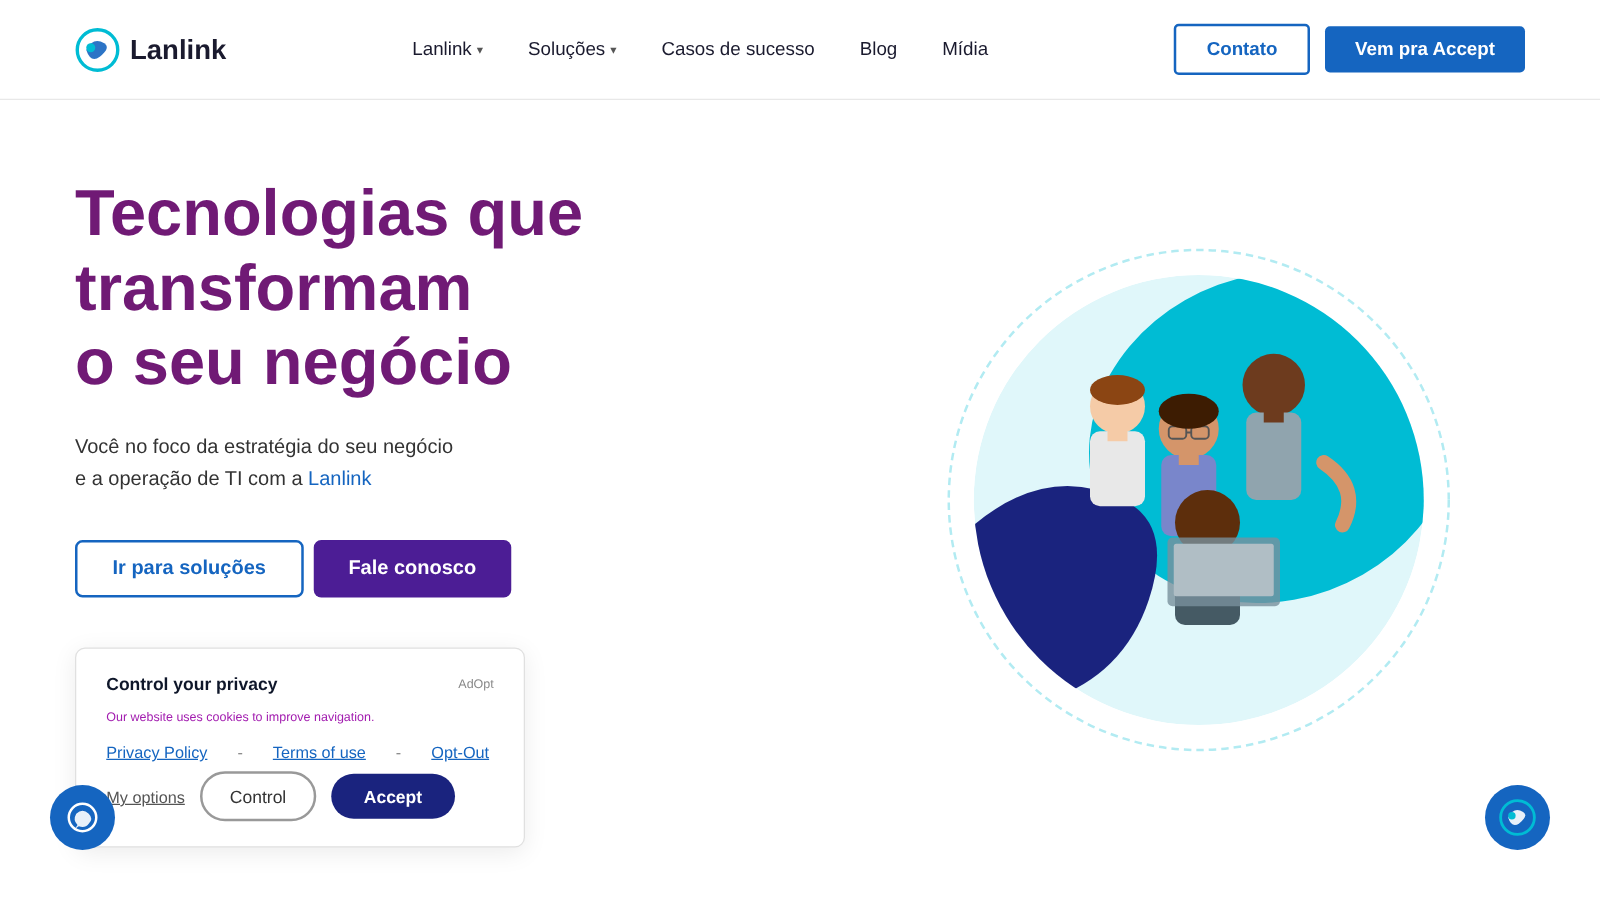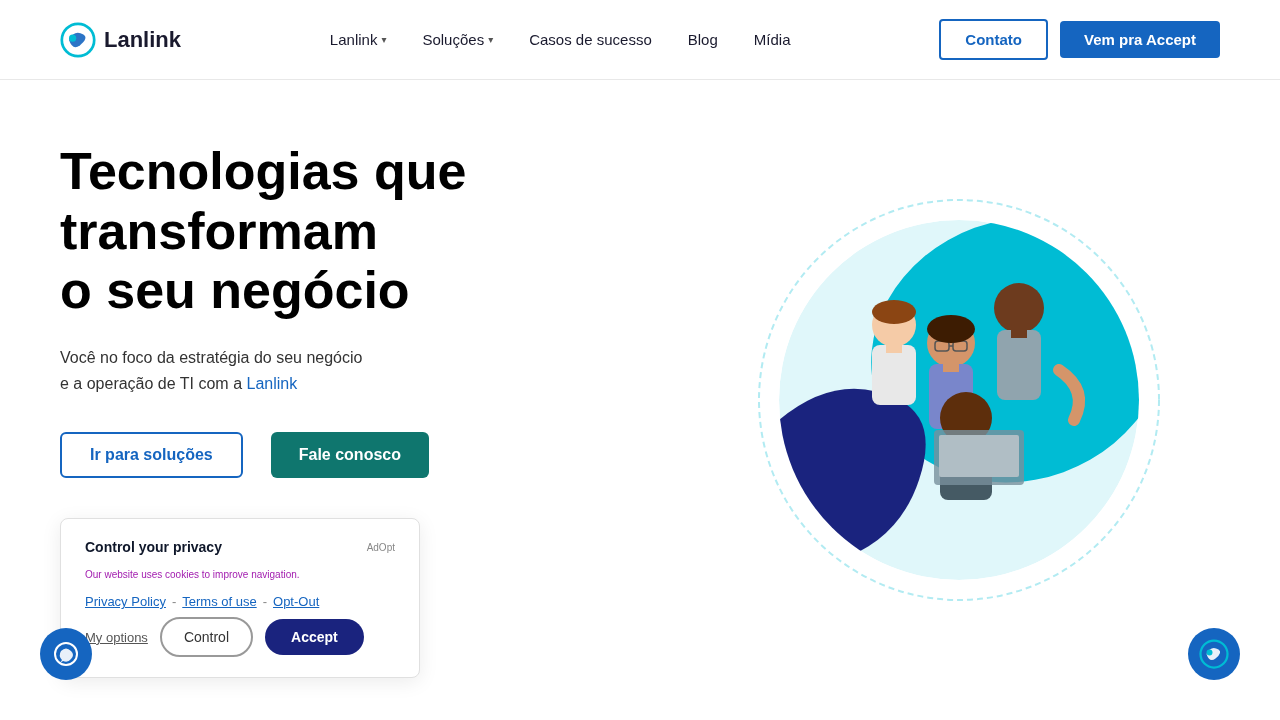--- a/index.html
+++ b/index.html
@@ -91,53 +91,53 @@
       height: calc(720px - 80px);
       position: relative;
     }
     .hero-left {
       flex: 0 0 55%;
       padding-top: 20px;
     }
     .hero-title {
       font-size: 52px;
       font-weight: 800;
-      color: #000000;
+      color: #701a75;
       line-height: 1.15;
       margin-bottom: 24px;
     }
     .hero-subtitle {
       font-size: 16px;
       color: #333;
       line-height: 1.6;
       margin-bottom: 36px;
       max-width: 420px;
     }
     .hero-subtitle a {
       color: #1565c0;
       text-decoration: none;
     }
     .hero-actions {
       display: flex;
-      gap: 28px;
+      gap: 8px;
       margin-bottom: 40px;
     }
     .btn-solucoes {
       padding: 12px 28px;
       border: 2px solid #1565c0;
       background: transparent;
       color: #1565c0;
       font-size: 16px;
       font-weight: 600;
       border-radius: 6px;
       cursor: pointer;
     }
     .btn-fale {
       padding: 12px 28px;
-      background: #0f766e;
+      background: #4c1d95;
       color: #fff;
       font-size: 16px;
       font-weight: 600;
       border: none;
       border-radius: 6px;
       cursor: pointer;
     }
 
     
     .cookie-banner {
@@ -167,21 +167,21 @@
     }
     .cookie-text {
       font-size: 10px;
       color: #a21caf;
       margin-bottom: 12px;
       line-height: 1.5;
     }
     .cookie-links {
       display: flex;
       align-items: center;
-      gap: 6px;
+      gap: 24px;
       font-size: 13px;
       margin-bottom: 8px;
     }
     .cookie-links a {
       color: #1565c0;
       text-decoration: underline;
       cursor: pointer;
     }
     .cookie-links span {
       color: #888;

